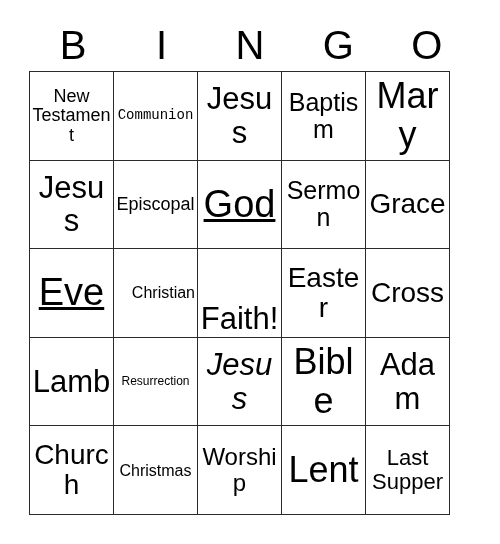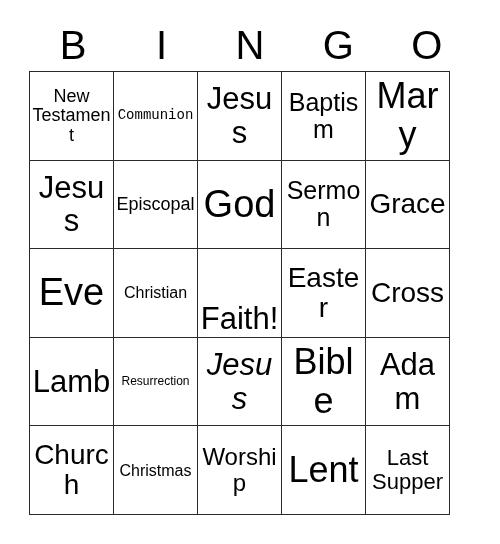--- a/index.html
+++ b/index.html
@@ -90,21 +90,21 @@
   .fs-xs   { font-size: 12px; }
   .fs-sm   { font-size: 14px; }
   .fs-smd  { font-size: 16px; }
   .fs-md   { font-size: 18px; }
   .fs-mdl  { font-size: 24px; }
   .fs-lg   { font-size: 22px; }
   .fs-lgx  { font-size: 25px; }
   .fs-xl   { font-size: 28px; }
   .fs-xxl  { font-size: 31px; }
   .fs-huge { font-size: 36px; }
-  .fs-mega { font-size: 38px; }
+  .fs-mega { font-size: 38px; text-decoration: underline; }
 </style>
 </head>
 <body style="background: rgb(255, 255, 255);">
 
 <div id="card-root" style="color: rgb(0, 0, 0);">
 
   <div id="bingo-header">
     <div class="header-letter">B</div>
     <div class="header-letter">I</div>
     <div class="header-letter">N</div>
@@ -147,21 +147,21 @@
         </div>
       <div class="bingo-cell" style="border-right-color: rgb(43, 43, 43); border-bottom-color: rgb(43, 43, 43);">
           <span class="cell-text fs-xl">Grace</span>
         </div>
     </div>
 
     <div class="bingo-row">
       <div class="bingo-cell" style="border-right-color: rgb(43, 43, 43); border-bottom-color: rgb(43, 43, 43);">
           <span class="cell-text fs-mega">Eve</span>
         </div>
-      <div class="bingo-cell" style="border-right-color: rgb(43, 43, 43); border-bottom-color: rgb(43, 43, 43);">
+      <div class="bingo-cell" style="border-right-color: rgb(43, 43, 43); border-bottom-color: rgb(43, 43, 43); text-align: right;">
           <span class="cell-text fs-smd">Christian</span>
         </div>
       <div class="bingo-cell" style="border-right-color: rgb(43, 43, 43); border-bottom-color: rgb(43, 43, 43); align-items: flex-end;">
           <span class="cell-text fs-xxl">Faith!</span>
         </div>
       <div class="bingo-cell" style="border-right-color: rgb(43, 43, 43); border-bottom-color: rgb(43, 43, 43);">
           <span class="cell-text fs-xl">Easter</span>
         </div>
       <div class="bingo-cell" style="border-right-color: rgb(43, 43, 43); border-bottom-color: rgb(43, 43, 43);">
           <span class="cell-text fs-xl">Cross</span>

